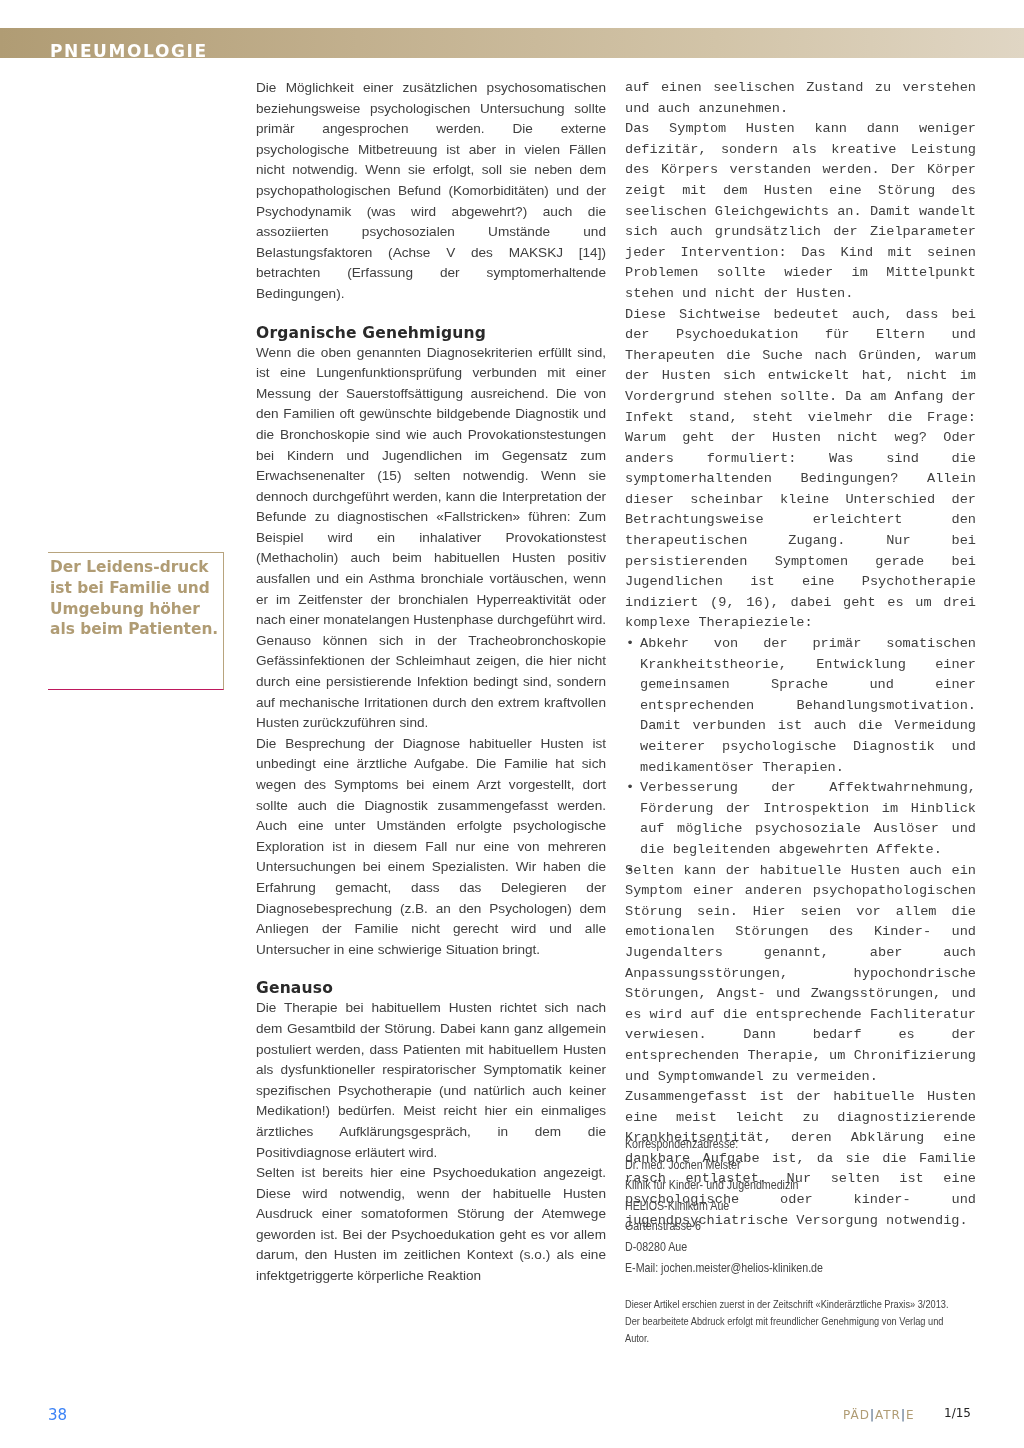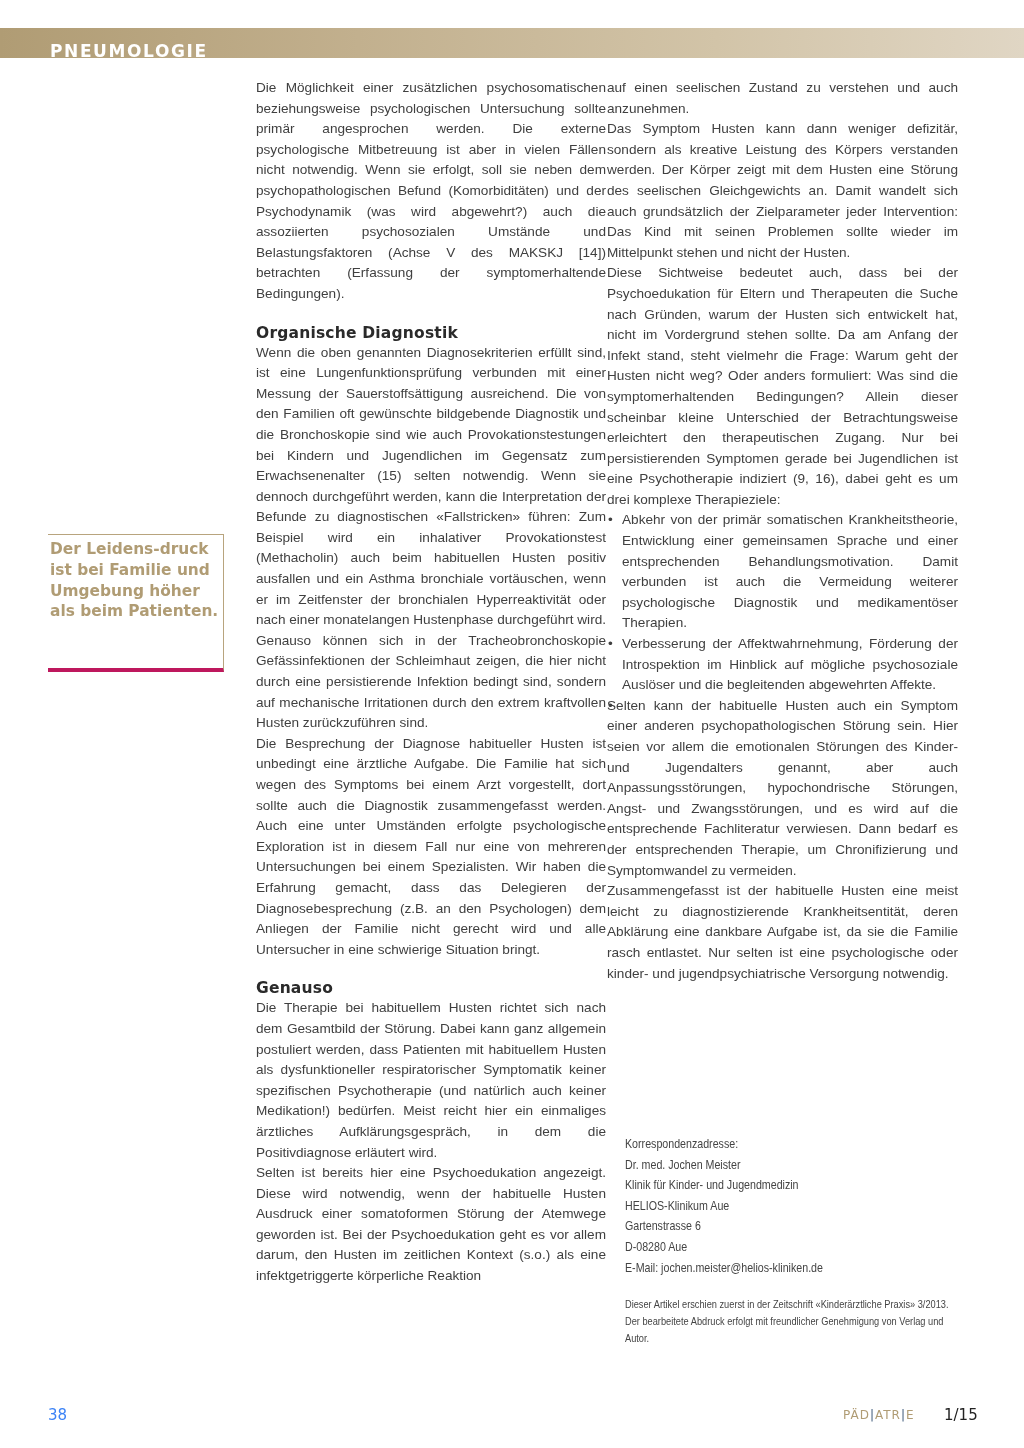--- a/index.html
+++ b/index.html
@@ -5,58 +5,58 @@
     html, body { margin: 0; padding: 0; background: #ffffff; }
     body { width: 1024px; height: 1448px; position: relative; overflow: hidden;
            font-family: "Liberation Sans", sans-serif; color: #3a3a3a; }
     .header-band { position: absolute; left: 0; top: 0; width: 1024px; height: 30px;
       background: linear-gradient(90deg, #b09c74 0%, #c2b08e 35%, #d2c4a8 70%, #e0d6c4 100%); overflow: hidden; margin-top: 28px; }
     .header-title { position: absolute; left: 50px; top: 13px; color: #ffffff; font-weight: bold;
       font-size: 17px; letter-spacing: 1.6px; line-height: 20px; font-family: "DejaVu Sans", sans-serif; }
     .col { position: absolute; font-size: 13.6px; line-height: 20.6px; text-align: justify; color: #404040; }
     .col p { margin: 0; }
     .col-mid { left: 256px; top: 78px; width: 350px; }
-    .col-right { left: 607px; top: 78px; width: 351px; }
+    .col-right { left: 625px; top: 78px; width: 351px; font-family: Liberation Mono, monospace; }
     .section-head { font-family: "DejaVu Sans", sans-serif; font-weight: bold; font-size: 15.5px;
       color: #2a2a2a; margin: 18px 0 0 0; line-height: 20px; letter-spacing: 0.2px; }
     ul.bullets { list-style: none; margin: 0; padding: 0; }
     ul.bullets li { position: relative; padding-left: 15px; }
     ul.bullets li .dot { position: absolute; left: 1px; top: 0; }
-    .pull-quote { position: absolute; left: 48px; top: 534px; width: 176px; height: 138px;
-      border-top: 1px solid #b8a47e; border-bottom: 4px solid #be185d; border-right: 1px solid #b8a47e;
+    .pull-quote { position: absolute; left: 48px; top: 552px; width: 176px; height: 138px;
+      border-top: 1px solid #b8a47e; border-bottom: 1px solid #be185d; border-right: 1px solid #b8a47e;
       box-sizing: border-box; }
     .pull-quote-text { position: absolute; left: 2px; top: 4px; width: 170px; color: #b09c74;
       font-family: "DejaVu Sans", sans-serif; font-weight: bold; font-size: 15.4px; line-height: 20.8px; }
     .address { position: absolute; left: 625px; top: 1134px; width: 360px; font-family: "Liberation Sans Narrow", "Liberation Sans", sans-serif;
       font-size: 12.4px; line-height: 20.6px; color: #444; transform: scaleX(0.86); transform-origin: left top; }
     .address p { margin: 0; }
     .notice { position: absolute; left: 625px; top: 1296px; width: 400px; font-size: 11px; line-height: 17px;
       color: #444; transform: scaleX(0.84); transform-origin: left top; }
     .page-number { position: absolute; left: 48px; top: 1406px; font-size: 15px; color: #3b82f6;
       font-family: "DejaVu Sans", sans-serif; }
     .footer-brand { position: absolute; left: 843px; top: 1408px; font-family: "DejaVu Sans", sans-serif;
       font-size: 12px; letter-spacing: 1px; color: #b09c74; }
     .footer-brand .bar { color: #3e5a7a; }
-    .footer-issue { position: absolute; left: 944px; top: 1406px; font-size: 15px; color: #222;
+    .footer-issue { position: absolute; left: 944px; top: 1406px; font-size: 12px; color: #222;
       font-family: "DejaVu Sans", sans-serif; }
   </style>
 </head>
 <body>
 
 <div class="header-band">
   <div class="header-title">PNEUMOLOGIE</div>
 </div>
 
 <div class="pull-quote">
   <div class="pull-quote-text">Der Leidens-druck ist bei Familie und Umgebung höher als beim Patienten.</div>
 </div>
 
 <div class="col col-mid">
   <p>Die Möglichkeit einer zusätzlichen psychosomatischen beziehungsweise psychologischen Untersuchung sollte primär angesprochen werden. Die externe psychologische Mitbetreuung ist aber in vielen Fällen nicht notwendig. Wenn sie erfolgt, soll sie neben dem psychopathologischen Befund (Komorbiditäten) und der Psychodynamik (was wird abgewehrt?) auch die assoziierten psychosozialen Umstände und Belastungsfaktoren (Achse V des MAKSKJ [14]) betrachten (Erfassung der symptomerhaltende Bedingungen).</p>
-  <div class="section-head">Organische Diagnostik</div>
+  <div class="section-head">Organische Genehmigung</div>
   <p>Wenn die oben genannten Diagnosekriterien erfüllt sind, ist eine Lungenfunktionsprüfung verbunden mit einer Messung der Sauerstoffsättigung ausreichend. Die von den Familien oft gewünschte bildgebende Diagnostik und die Bronchoskopie sind wie auch Provokationstestungen bei Kindern und Jugendlichen im Gegensatz zum Erwachsenenalter (15) selten notwendig. Wenn sie dennoch durchgeführt werden, kann die Interpretation der Befunde zu diagnostischen «Fallstricken» führen: Zum Beispiel wird ein inhalativer Provokationstest (Methacholin) auch beim habituellen Husten positiv ausfallen und ein Asthma bronchiale vortäuschen, wenn er im Zeitfenster der bronchialen Hyperreaktivität oder nach einer monatelangen Hustenphase durchgeführt wird. Genauso können sich in der Tracheobronchoskopie Gefässinfektionen der Schleimhaut zeigen, die hier nicht durch eine persistierende Infektion bedingt sind, sondern auf mechanische Irritationen durch den extrem kraftvollen Husten zurückzuführen sind.</p>
   <p>Die Besprechung der Diagnose habitueller Husten ist unbedingt eine ärztliche Aufgabe. Die Familie hat sich wegen des Symptoms bei einem Arzt vorgestellt, dort sollte auch die Diagnostik zusammengefasst werden. Auch eine unter Umständen erfolgte psychologische Exploration ist in diesem Fall nur eine von mehreren Untersuchungen bei einem Spezialisten. Wir haben die Erfahrung gemacht, dass das Delegieren der Diagnosebesprechung (z.B. an den Psychologen) dem Anliegen der Familie nicht gerecht wird und alle Untersucher in eine schwierige Situation bringt.</p>
   <div class="section-head">Genauso</div>
   <p>Die Therapie bei habituellem Husten richtet sich nach dem Gesamtbild der Störung. Dabei kann ganz allgemein postuliert werden, dass Patienten mit habituellem Husten als dysfunktioneller respiratorischer Symptomatik keiner spezifischen Psychotherapie (und natürlich auch keiner Medikation!) bedürfen. Meist reicht hier ein einmaliges ärztliches Aufklärungsgespräch, in dem die Positivdiagnose erläutert wird.</p>
   <p>Selten ist bereits hier eine Psychoedukation angezeigt. Diese wird notwendig, wenn der habituelle Husten Ausdruck einer somatoformen Störung der Atemwege geworden ist. Bei der Psychoedukation geht es vor allem darum, den Husten im zeitlichen Kontext (s.o.) als eine infektgetriggerte körperliche Reaktion</p>
 </div>
 
 <div class="col col-right">
   <p>auf einen seelischen Zustand zu verstehen und auch anzunehmen.</p>
   <p>Das Symptom Husten kann dann weniger defizitär, sondern als kreative Leistung des Körpers verstanden werden. Der Körper zeigt mit dem Husten eine Störung des seelischen Gleichgewichts an. Damit wandelt sich auch grundsätzlich der Zielparameter jeder Intervention: Das Kind mit seinen Problemen sollte wieder im Mittelpunkt stehen und nicht der Husten.</p>

